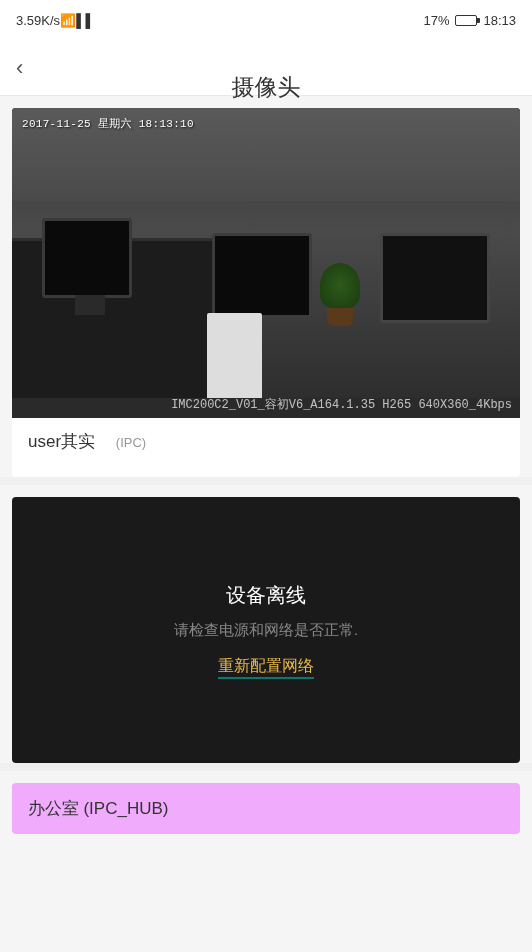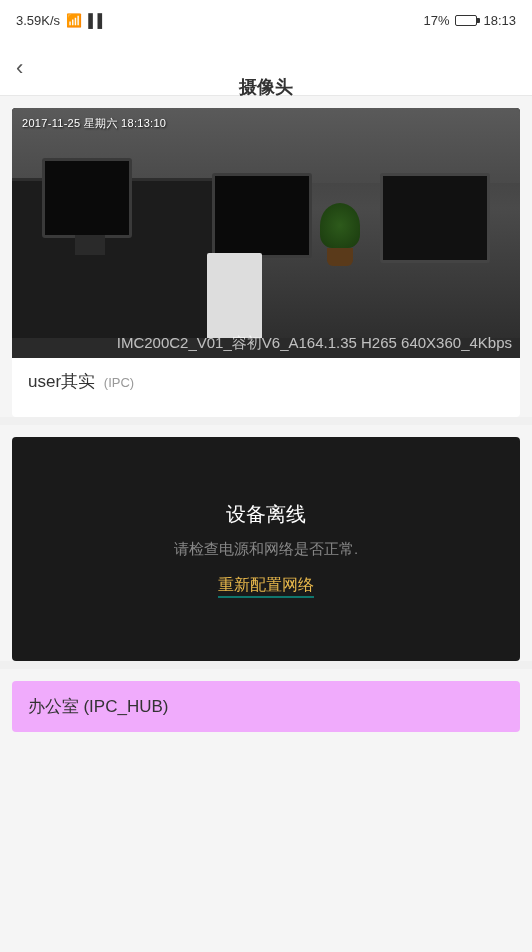--- a/index.html
+++ b/index.html
@@ -17,21 +17,21 @@
       width: 100%;
       height: 40px;
       background: #fff;
       display: flex;
       align-items: center;
       justify-content: space-between;
       padding: 0 16px;
       font-size: 13px;
       color: #333;
     }
-    .status-left { display: flex; align-items: center; gap: 6px; }
+    .status-left { display: flex; align-items: center; gap: 0; }
     .status-right { display: flex; align-items: center; gap: 6px; }
     .battery-bar {
       display: inline-block;
       width: 22px; height: 11px;
       border: 1.5px solid #333;
       border-radius: 2px;
       position: relative;
     }
     .battery-bar::after {
       content: '';
@@ -60,40 +60,41 @@
       border-bottom: 1px solid #e8e8e8;
     }
     .nav-back {
       position: absolute;
       left: 16px;
       font-size: 22px;
       color: #555;
       cursor: pointer;
     }
     .nav-title {
-      font-size: 18px;
-      font-weight: 700;
+      font-size: 23px;
+      font-weight: 400;
       color: #333;
       margin-top: 39px;
     }
 
     
     .camera-card {
       background: #fff;
       margin: 12px 12px 0 12px;
       border-radius: 4px;
       overflow: hidden;
     }
 
     .camera-feed {
       width: 100%;
-      height: 250px;
+      height: 310px;
       background: #1a1a1a;
       position: relative;
       overflow: hidden;
+      font-family: Liberation Mono, monospace;
     }
 
     
     .camera-scene {
       width: 100%;
       height: 100%;
       position: relative;
       background: linear-gradient(180deg, #3a3a3a 0%, #4a4a4a 40%, #2a2a2a 100%);
     }
 
@@ -185,38 +186,38 @@
       font-size: 11px;
       font-weight: 500;
       text-shadow: 1px 1px 2px rgba(0,0,0,0.8);
       letter-spacing: 0.3px;
     }
 
     .camera-overlay-info {
       position: absolute;
       bottom: 5px; right: 8px;
       color: rgba(255,255,255,0.7);
-      font-size: 15px;
+      font-size: 12px;
     }
 
     .camera-info {
       padding: 12px 16px 14px 16px;
     }
 
     .camera-name {
       font-size: 17px;
       color: #333;
       font-weight: 500;
       margin-bottom: 10px;
     }
     .camera-name .tag {
       font-size: 13px;
       color: #999;
       font-weight: 400;
-      margin-left: 4px;
+      margin-left: 16px;
     }
 
     .camera-from {
       display: flex;
       align-items: center;
       gap: 8px;
     }
     .user-icon {
       width: 24px; height: 24px;
       display: flex; align-items: center; justify-content: center;
@@ -232,21 +233,21 @@
       color: #333;
       margin-left: 30px;
     }
 
     
     .camera-card-offline {
       background: #1a1a1a;
       margin: 12px 12px 0 12px;
       border-radius: 4px;
       overflow: hidden;
-      height: 224px;
+      height: 266px;
       display: flex;
       flex-direction: column;
       align-items: center;
       justify-content: center;
       gap: 12px;
     }
 
     .offline-title {
       font-size: 20px;
       color: #fff;

